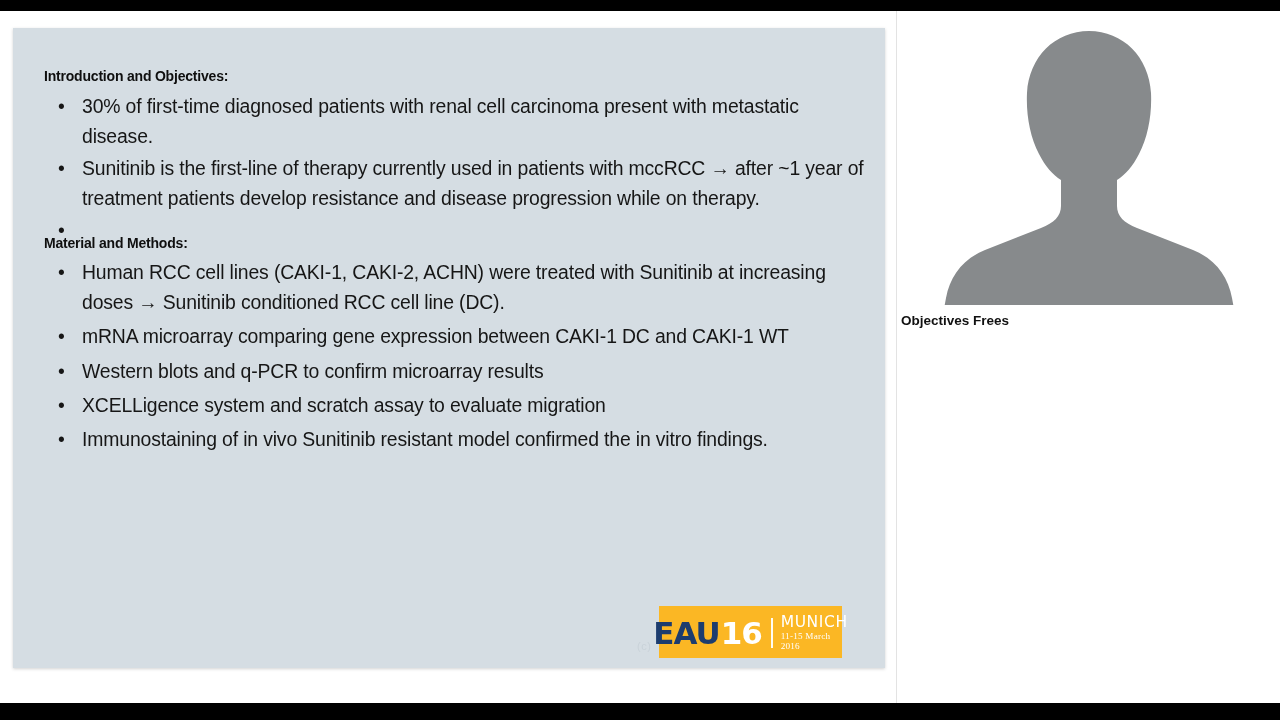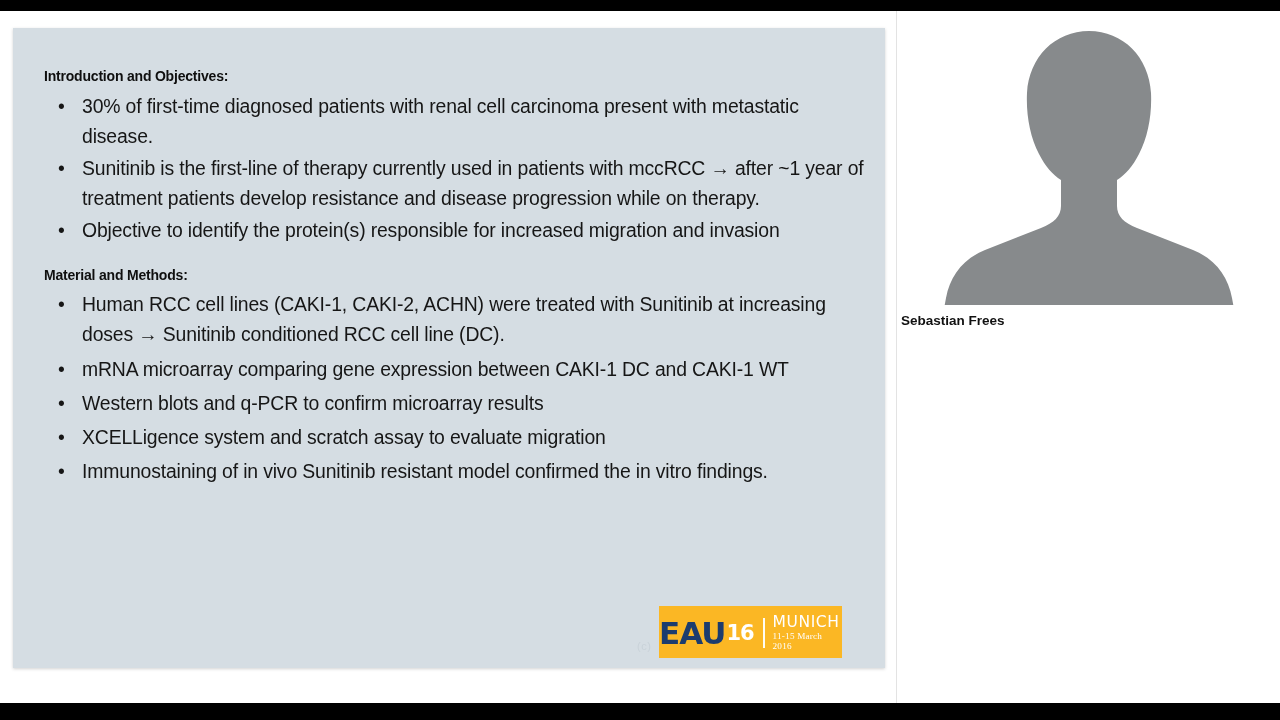--- a/index.html
+++ b/index.html
@@ -154,21 +154,21 @@
     font-family: "DejaVu Sans", sans-serif;
     font-weight: bold;
     font-size: 31px;
     color: #1c3c6e;
     letter-spacing: -1px;
     line-height: 1;
   }
   .eau-num {
     font-family: "DejaVu Sans", sans-serif;
     font-weight: bold;
-    font-size: 21px;
+    font-size: 31px;
     color: #ffffff;
     letter-spacing: -1px;
     line-height: 1;
     margin-left: 1px;
   }
   .eau-sep {
     width: 2px;
     height: 30px;
     background: #ffffff;
     margin: 0 8px 0 9px;
@@ -262,21 +262,20 @@
             <li>
               <span class="dot">•</span>
               <span>30% of first-time diagnosed patients with renal cell carcinoma present with metastatic disease.</span>
             </li>
             <li>
               <span class="dot">•</span>
               <span>Sunitinib is the first-line of therapy currently used in patients with mccRCC → after ~1 year of treatment patients develop resistance and disease progression while on therapy.</span>
             </li>
             <li>
               <span class="dot">•</span>
-              <span>Objective to identify the protein(s) responsible for increased migration and invasion</span>
             </li>
           </ul>
 
           <h2 class="section-heading second">Material and Methods:</h2>
 
           <ul class="bullets methods">
             <li>
               <span class="dot">•</span>
               <span>Human RCC cell lines (CAKI-1, CAKI-2, ACHN) were treated with Sunitinib at increasing doses →  Sunitinib conditioned RCC cell line (DC).</span>
             </li>
@@ -339,21 +338,21 @@
                      c-13 -5 -20 -12 -20 -22
                      l0 -26
                      c8 -5 16 -14 22 -26
                      c9 -17 13 -39 12 -61
                      c-2 -36 -28 -62 -62 -62 z"></path>
           </g>
         </svg>
       </div>
 
       <div class="speaker-meta">
-        <div class="speaker-name">Sebastian Frees</div>
+        <div class="speaker-name">Objectives Frees</div>
       </div>
 
     </div>
 
   </div>
 
   <div class="bar-bottom"></div>
 
 </div>
 

